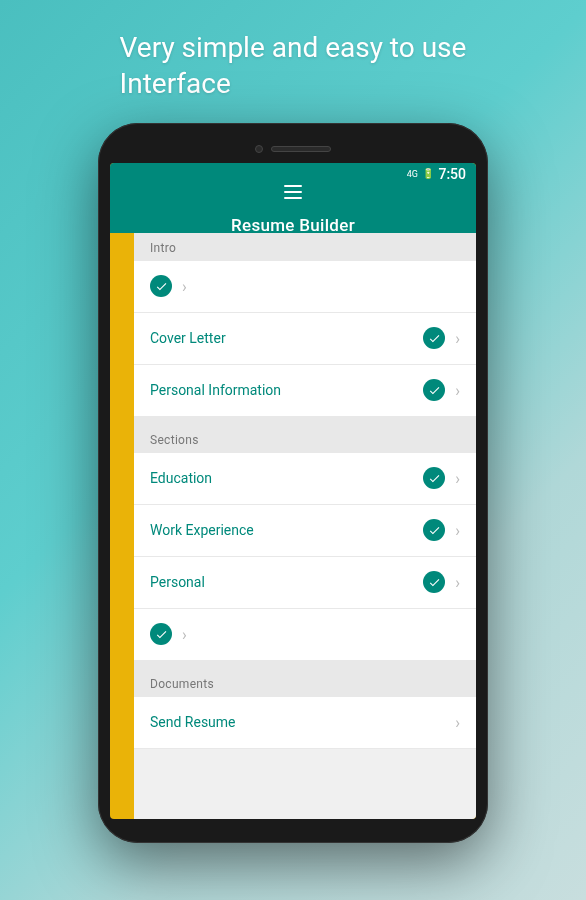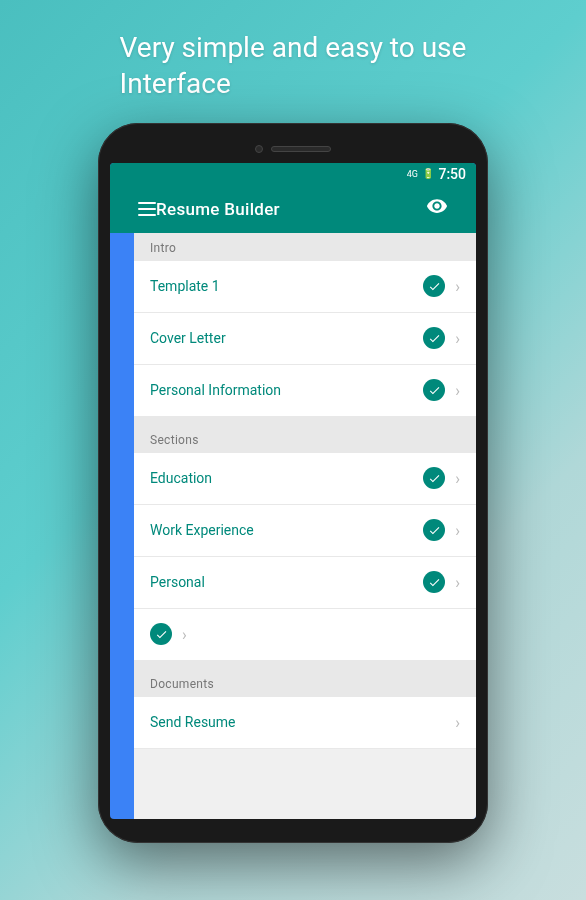--- a/index.html
+++ b/index.html
@@ -59,21 +59,21 @@
       height: 6px;
       background: #2a2a2a;
       border-radius: 3px;
       border: 1px solid #444;
     }
 
     
     .phone-screen {
       width: 100%;
       height: calc(100% - 40px);
-      background: #3b82f6;
+      background: #eab308;
       border-radius: 4px;
       overflow: hidden;
       display: flex;
       flex-direction: column;
     }
 
     
     .status-bar {
       background: #00897b;
       height: 22px;
@@ -96,22 +96,23 @@
       font-size: 14px;
       font-weight: 500;
     }
 
     
     .app-bar {
       background: #00897b;
       height: 48px;
       display: flex;
       align-items: center;
-      padding: 0 28px;
-      gap: 0;
+      padding: 0 0;
+      gap: 16px;
+      flex-direction: column;
     }
 
     .hamburger-icon {
       display: flex;
       flex-direction: column;
       gap: 4px;
       cursor: pointer;
     }
 
     .hamburger-icon span {
@@ -234,21 +235,20 @@
       </div>
     </div>
 
     <div class="list-content">
 
       <div class="section-header">
         <span>Intro</span>
       </div>
 
       <div class="list-item">
-        <span class="item-label">Template 1</span>
         <div class="item-check">
           <svg viewBox="0 0 24 24" fill="white">
               <path d="M9 16.17L4.83 12l-1.42 1.41L9 19 21 7l-1.41-1.41z"></path>
             </svg>
         </div>
         <span class="item-chevron">›</span>
       </div>
 
       <div class="list-item">
         <span class="item-label">Cover Letter</span>

